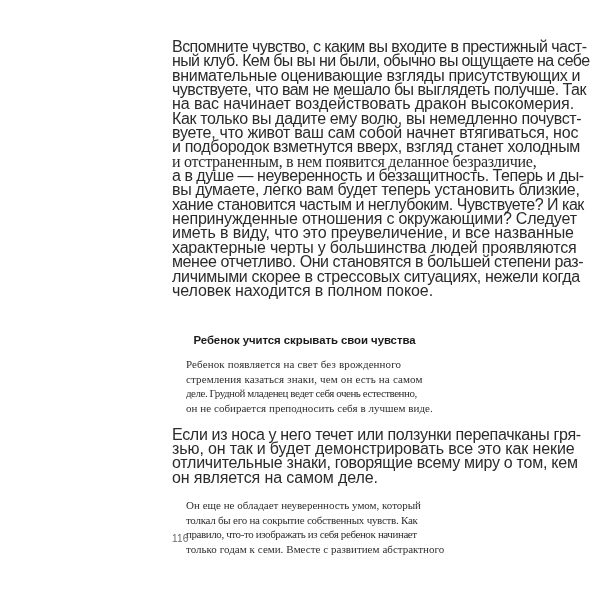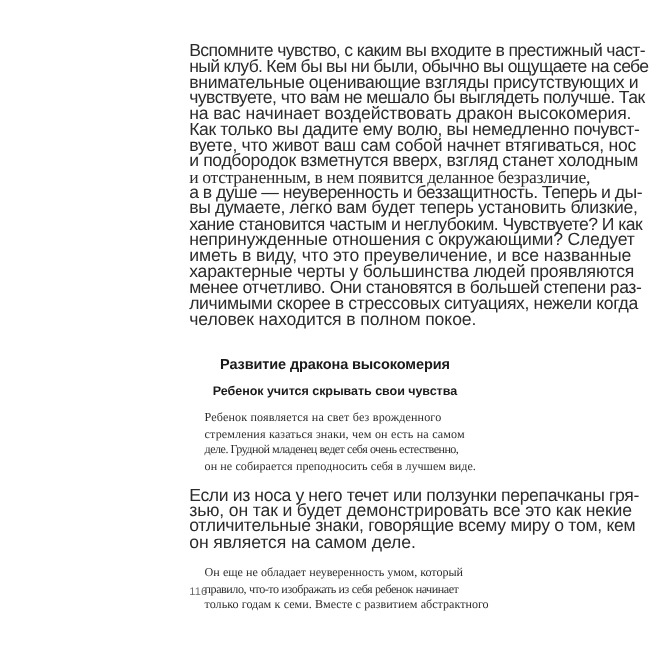--- a/index.html
+++ b/index.html
@@ -137,21 +137,20 @@
         <span class="line j" style="letter-spacing: -0.174px;">непринужденные отношения с окружающими? Следует</span>
         <span class="line j" style="letter-spacing: -0.059px;">иметь в виду, что это преувеличение, и все названные</span>
         <span class="line j" style="letter-spacing: -0.188px;">характерные черты у большинства людей проявляются</span>
         <span class="line j" style="letter-spacing: -0.415px;">менее отчетливо. Они становятся в большей степени раз-</span>
         <span class="line j" style="letter-spacing: -0.314px;">личимыми скорее в стрессовых ситуациях, нежели когда</span>
         <span class="line">человек находится в полном покое.</span>
       </p>
 
     <div class="sp-before-h1"></div>
 
-    <h1 class="heading-main">Развитие дракона высокомерия</h1>
 
     <div class="sp-after-h1"></div>
 
     <h2 class="heading-sub">Ребенок учится скрывать свои чувства</h2>
 
     <div class="sp-after-h2"></div>
 
     <p class="para-serif">
         <span class="line j">Ребенок появляется на свет без врожденного</span>
         <span class="line j">стремления казаться знаки, чем он есть на самом</span>
@@ -165,20 +164,21 @@
         <span class="line j" style="letter-spacing: -0.315px;">Если из носа у него течет или ползунки перепачканы гря-</span>
         <span class="line j" style="letter-spacing: -0.096px;">зью, он так и будет демонстрировать все это как некие</span>
         <span class="line j" style="letter-spacing: -0.235px;">отличительные знаки, говорящие всему миру о том, кем</span>
         <span class="line">он является на самом деле.</span>
       </p>
 
     <div class="sp-after-p2"></div>
 
     <p class="para-serif">
         <span class="line j" style="letter-spacing: -0.045px;">Он еще не обладает неуверенность умом, который</span>
+        <span class="line j" style="letter-spacing: -0.292px;">толкал бы его на сокрытие собственных чувств. Как</span>
         <span class="line j" style="letter-spacing: -0.42px;">правило, что-то изображать из себя ребенок начинает</span>
         <span class="line">только годам к семи. Вместе с развитием абстрактного</span>
       </p>
 
   </div>
 
   <div id="page-number">116</div>
 
 </div>
 

